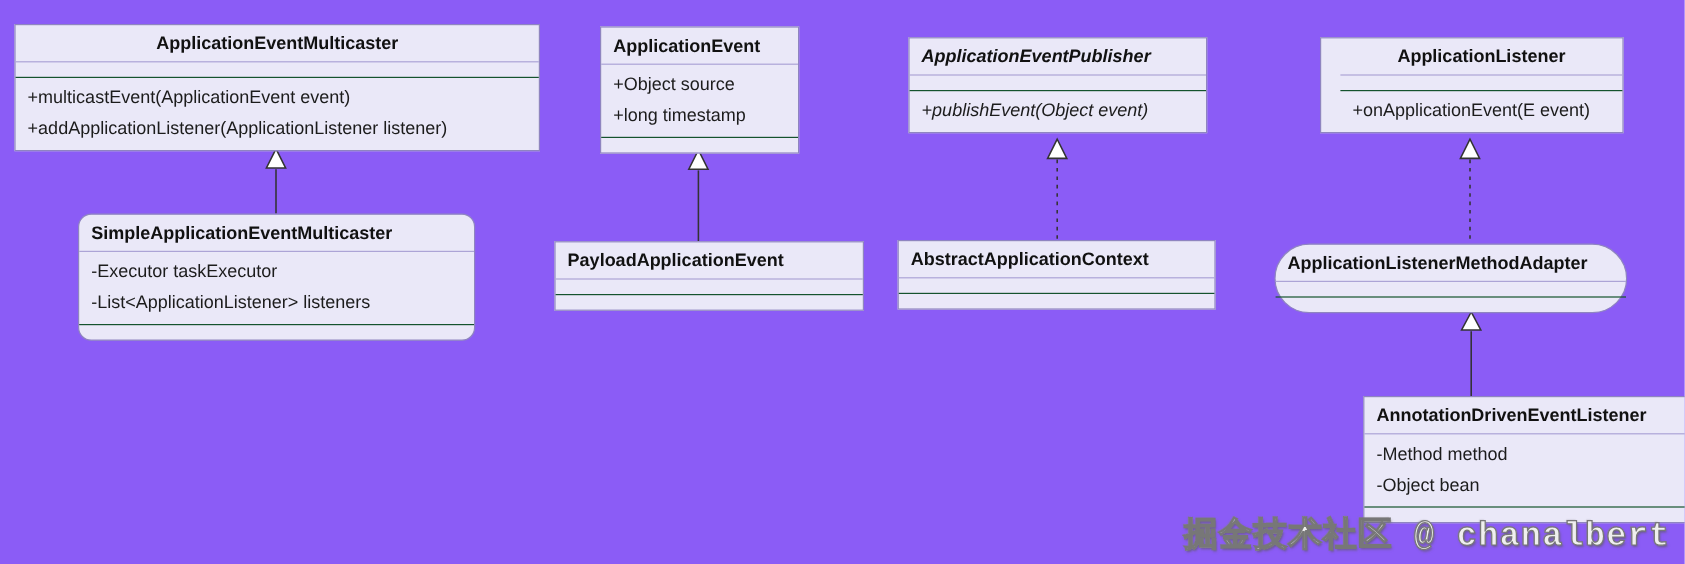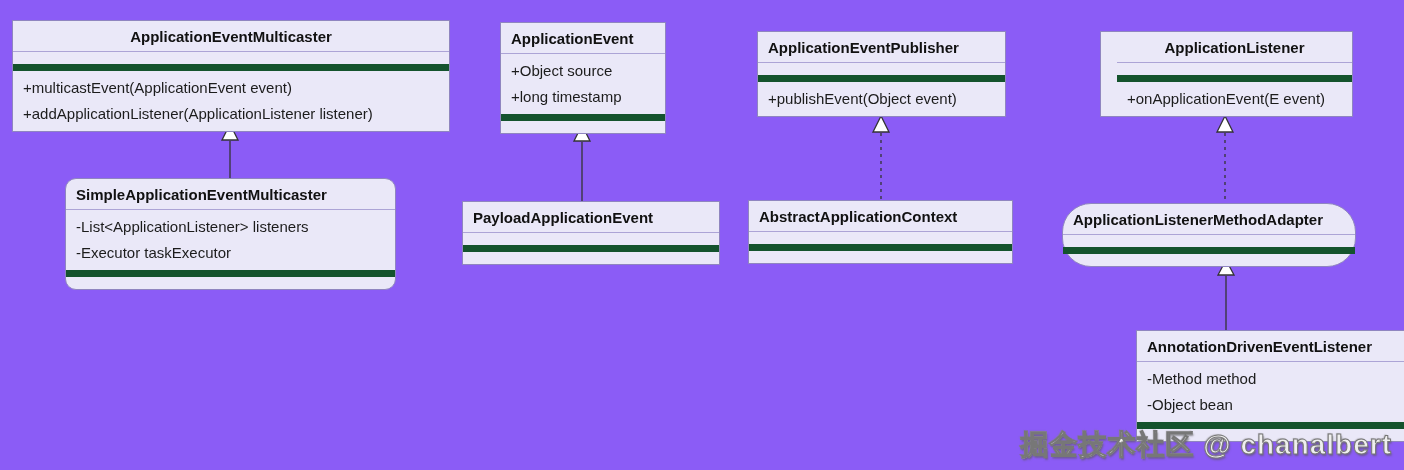--- a/index.html
+++ b/index.html
@@ -17,34 +17,34 @@
     color:#1a1a1a;
   }
   .cb-title {
     font-size:15px; font-weight:bold; color:#111111;
     line-height:21px; padding:5px 10px 4px;
     border-bottom:1px solid #aca4d6;
     white-space:nowrap;
   }
   .cb.title-center .cb-title { text-align:center; }
   .cb.title-left   .cb-title { text-align:left; }
-  .cb-sec { padding:4px 10px; border-bottom:7px solid #14532d; }
+  .cb-sec { padding:4px 10px; border-bottom:1px solid #14532d; }
   .cb-sec.last { border-bottom:none; }
   .cb-sec.empty { height:12px; padding:0; }
   .cb-row {
     font-size:15px; line-height:26px; color:#1c1c1c; white-space:nowrap;
   }
   .watermark {
     position:absolute; right:12px; bottom:6px;
     font-size:28px; font-weight:bold; letter-spacing:1px;
     color:#efefef;
     -webkit-text-stroke:1px #777777;
     text-shadow:1px 2px 2px rgba(90,90,90,0.65), -1px -1px 1px rgba(130,130,130,0.45);
     white-space:nowrap;
-    font-family:Liberation Sans, sans-serif;
+    font-family:Liberation Mono, monospace;
   }
 </style>
 </head>
 <body>
 
 <div class="canvas">
 
   <svg class="edges" viewBox="0 0 1404 470" xmlns="http://www.w3.org/2000/svg">
 
     <g>
@@ -78,42 +78,42 @@
       <div class="cb-sec empty"></div>
       <div class="cb-sec last">
         <div class="cb-row">+multicastEvent(ApplicationEvent event)</div>
         <div class="cb-row">+addApplicationListener(ApplicationListener listener)</div>
       </div>
     </div>
 
   <div class="cb title-left" style="left:65px; top:178px; width:331px;border-radius:11px;">
       <div class="cb-title">SimpleApplicationEventMulticaster</div>
       <div class="cb-sec">
+        <div class="cb-row">-Executor taskExecutor</div>
         <div class="cb-row">-List&lt;ApplicationListener&gt; listeners</div>
-        <div class="cb-row">-Executor taskExecutor</div>
       </div>
       <div class="cb-sec empty last"></div>
     </div>
 
   <div class="cb title-left" style="left:500px; top:22px; width:166px;">
       <div class="cb-title">ApplicationEvent</div>
       <div class="cb-sec">
         <div class="cb-row">+Object source</div>
         <div class="cb-row">+long timestamp</div>
       </div>
       <div class="cb-sec empty last"></div>
     </div>
 
   <div class="cb title-left" style="left:462px; top:201px; width:258px;">
       <div class="cb-title">PayloadApplicationEvent</div>
       <div class="cb-sec empty"></div>
       <div class="cb-sec empty last"></div>
     </div>
 
-  <div class="cb title-left" style="left:757px; top:31px; width:249px;">
+  <div class="cb title-left" style="left:757px; top:31px; width:249px;font-style:italic;">
       <div class="cb-title">ApplicationEventPublisher</div>
       <div class="cb-sec empty"></div>
       <div class="cb-sec last">
         <div class="cb-row">+publishEvent(Object event)</div>
       </div>
     </div>
 
   <div class="cb title-left" style="left:748px; top:200px; width:265px;">
       <div class="cb-title">AbstractApplicationContext</div>
       <div class="cb-sec empty"></div>

